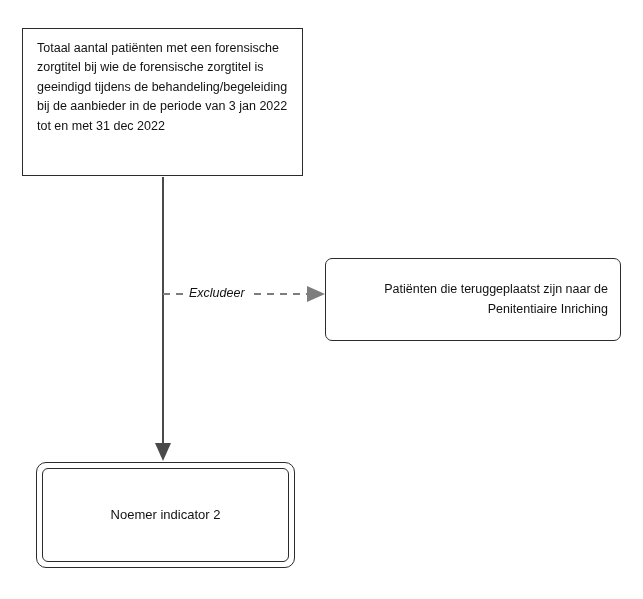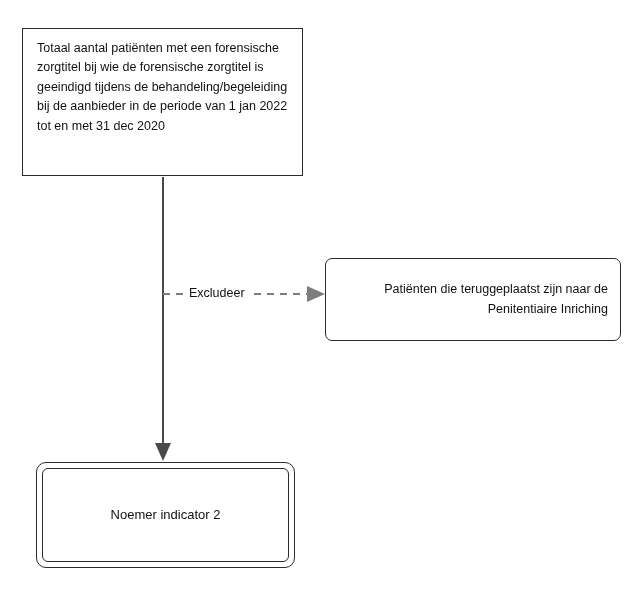--- a/index.html
+++ b/index.html
@@ -87,20 +87,21 @@
     pointer-events: none;
   }
   #exclude-edge-label {
     position: absolute;
     left: 186px;
     top: 286px;
     font-size: 12.5px;
     color: #111111;
     background: #ffffff;
     padding: 0 3px;
+    font-style: italic;
   }
 </style>
 </head>
 <body>
 
 <div id="canvas">
 
   <svg class="edges" viewBox="0 0 643 599">
     <defs>
       <marker id="arrow-solid" markerWidth="9" markerHeight="9" refX="4.5" refY="4" orient="auto">
@@ -108,21 +109,21 @@
       </marker>
       <marker id="arrow-dashed" markerWidth="9" markerHeight="9" refX="4.5" refY="4" orient="auto">
         <path d="M0,0 L9,4 L0,8 z" fill="#7d7d7d"></path>
       </marker>
     </defs>
     <line x1="163" y1="177" x2="163" y2="452" stroke="#4a4a4a" stroke-width="2" marker-end="url(#arrow-solid)"></line>
     <line x1="163" y1="294" x2="316" y2="294" stroke="#7d7d7d" stroke-width="2" stroke-dasharray="7,6" marker-end="url(#arrow-dashed)"></line>
   </svg>
 
   <div class="node" id="source-node">
-    <span>Totaal aantal patiënten met een forensische zorgtitel bij wie de forensische zorgtitel is geeindigd tijdens de behandeling/begeleiding bij de aanbieder in de periode van 1 jan 2022 tot en met 31 dec 2020</span>
+    <span>Totaal aantal patiënten met een forensische zorgtitel bij wie de forensische zorgtitel is geeindigd tijdens de behandeling/begeleiding bij de aanbieder in de periode van 3 jan 2022 tot en met 31 dec 2022</span>
   </div>
 
   <div id="exclude-edge-label">Excludeer</div>
 
   <div class="node" id="exclude-node">
     <span class="inner">Patiënten die teruggeplaatst zijn naar de Penitentiaire Inriching</span>
   </div>
 
   <div class="node" id="denominator-node">
     <span id="denominator-label">Noemer indicator 2</span>

